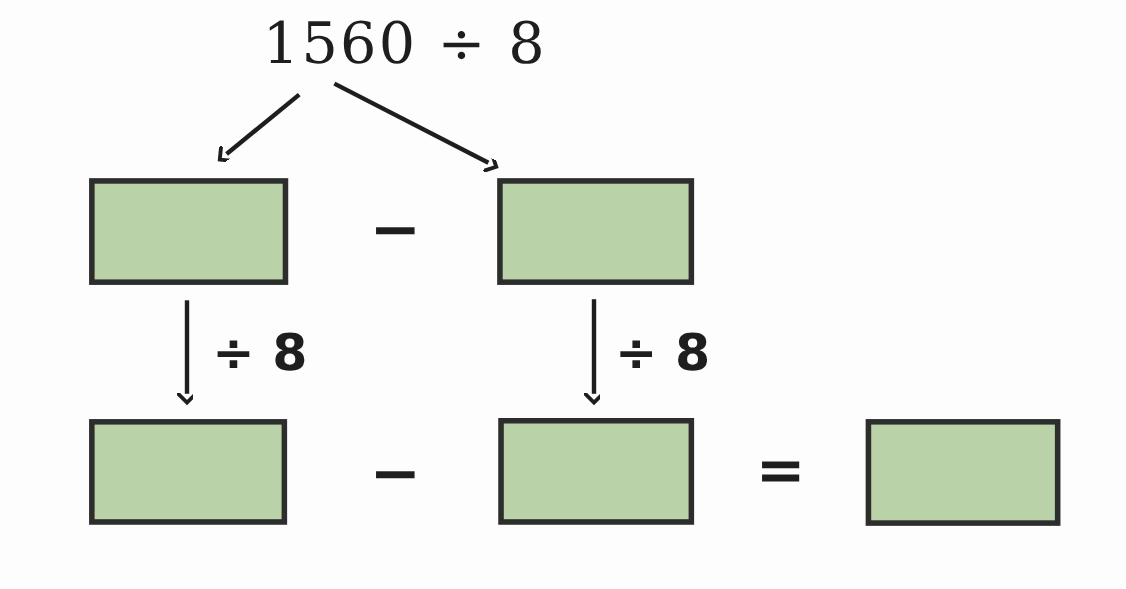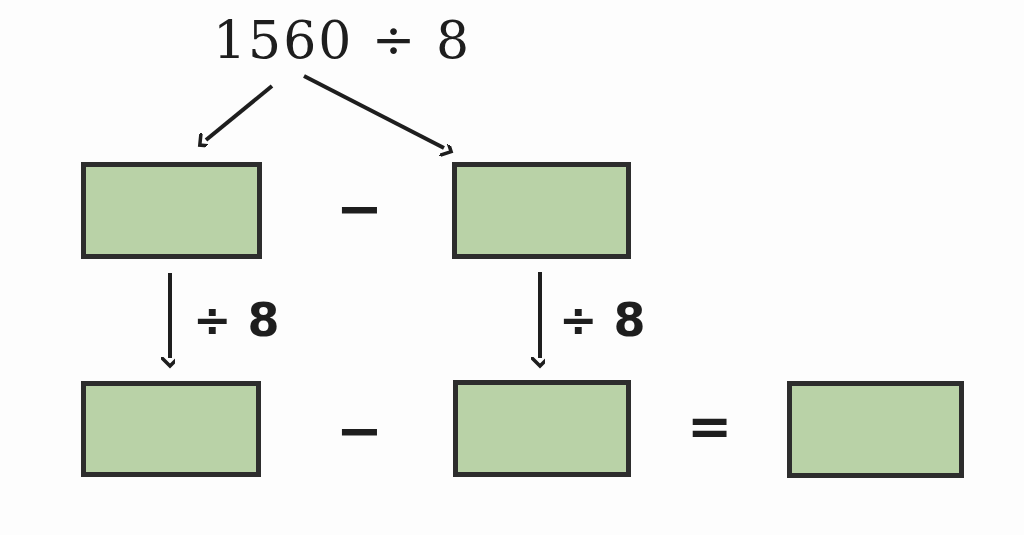--- a/index.html
+++ b/index.html
@@ -16,21 +16,21 @@
   .canvas{
     position:relative;
     width:1024px;
     height:535px;
     background:var(--bg);
     overflow:hidden;
   }
   .title{
     position:absolute;
     left:213px; top:10px; width:310px;
-    text-align:left;
+    text-align:center;
     font-size:52px;
     letter-spacing:2px;
     color:var(--ink);
     font-family:"DejaVu Serif","Liberation Serif",serif;
   }
   .answer-box{
     position:absolute;
     background:var(--box-fill);
     border:5px solid var(--box-border);
     box-sizing:border-box;

